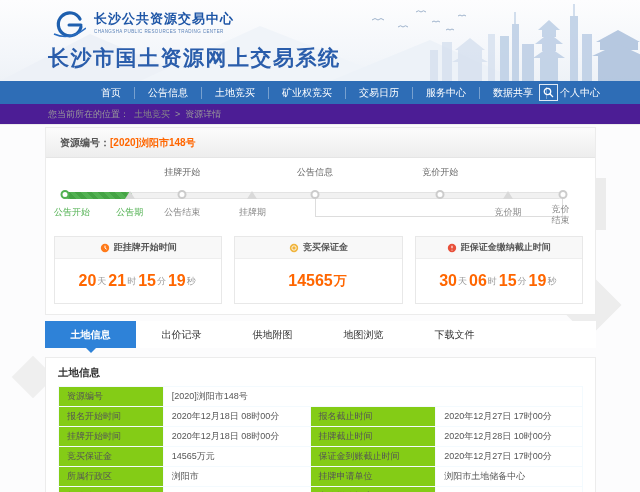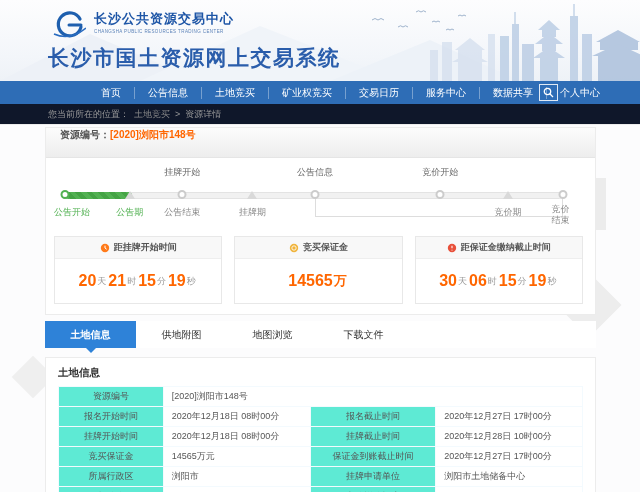--- a/index.html
+++ b/index.html
@@ -44,36 +44,36 @@
   }
   .nav-item:last-child { border-right: none; }
   .nav-search {
     position: absolute; right: 82px; top: 3px; width: 19px; height: 17px;
     border: 1px solid rgba(255,255,255,.85); display: flex; align-items: center; justify-content: center;
     cursor: pointer;
   }
 
   
   .breadcrumb {
-    height: 21px; background: #0f172a; border-bottom: 1px solid #ececec;
+    height: 21px; background: #4c1d95; border-bottom: 1px solid #ececec;
     display: flex; align-items: center; padding-left: 48px;
     font-size: 9px; color: #999; position: relative; z-index: 1;
   }
   .breadcrumb span { margin-right: 5px; }
   .crumb-link { color: #888; cursor: pointer; }
 
   
   .panel {
     position: relative; z-index: 1; background: #fff;
     margin: 0 44px 0 45px; border: 1px solid #ececec;
   }
   .panel-1 { margin-top: 2px; }
 
   .res-bar {
-    height: 30px; display: flex; align-items: flex-start; padding-left: 14px;
+    height: 30px; display: flex; align-items: center; padding-left: 14px;
     background: linear-gradient(180deg, #fcfcfc, #ededed);
     border-bottom: 1px solid #e5e5e5; font-size: 10px;
   }
   .res-label { color: #555; font-weight: bold; }
   .res-number { color: #ff6600; font-weight: bold; }
 
   
   .timeline { position: relative; height: 66px; margin: 6px 32px 0 16px; }
   .tl-top { position: absolute; top: 2px; transform: translateX(-50%); font-size: 9px; color: #666; white-space: nowrap; }
   .tl-bar {
@@ -129,21 +129,21 @@
   }
 
   
   .panel-2 { margin-top: 9px; padding: 8px 12px 6px 12px; }
   .section-title { font-size: 10.5px; font-weight: bold; color: #333; margin-bottom: 6px; }
   table.info { width: 100%; border-collapse: collapse; table-layout: fixed; }
   table.info td {
     font-size: 9px; color: #555; padding: 3px 8px; height: 16px;
     border: 1px solid #f3fafe;
   }
-  td.lbl { background: #5eead4; text-align: center; color: #555; }
+  td.lbl { background: #84cc16; text-align: left; color: #555; }
   td.val { background: #fff; text-align: left; border-bottom: 1px solid #f3f3f3; }
   col.c1 { width: 20%; } col.c2 { width: 28%; } col.c3 { width: 24%; } col.c4 { width: 28%; }
 </style>
 </head>
 <body>
 
 <div class="wm wm-diamond-right"></div>
 <div class="wm wm-strip-right"></div>
 <div class="wm wm-diamond-left"></div>
 
@@ -322,20 +322,21 @@
           <i>分</i>
           <b>19</b>
           <i>秒</i>
       </div>
     </div>
   </div>
 </section>
 
 <div class="tabs">
   <div class="tab active">土地信息</div>
+  <div class="tab">出价记录</div>
   <div class="tab">供地附图</div>
   <div class="tab">地图浏览</div>
   <div class="tab">下载文件</div>
 </div>
 
 <section class="panel panel-2">
   <div class="section-title">土地信息</div>
   <table class="info">
     <colgroup>
         <col class="c1">

